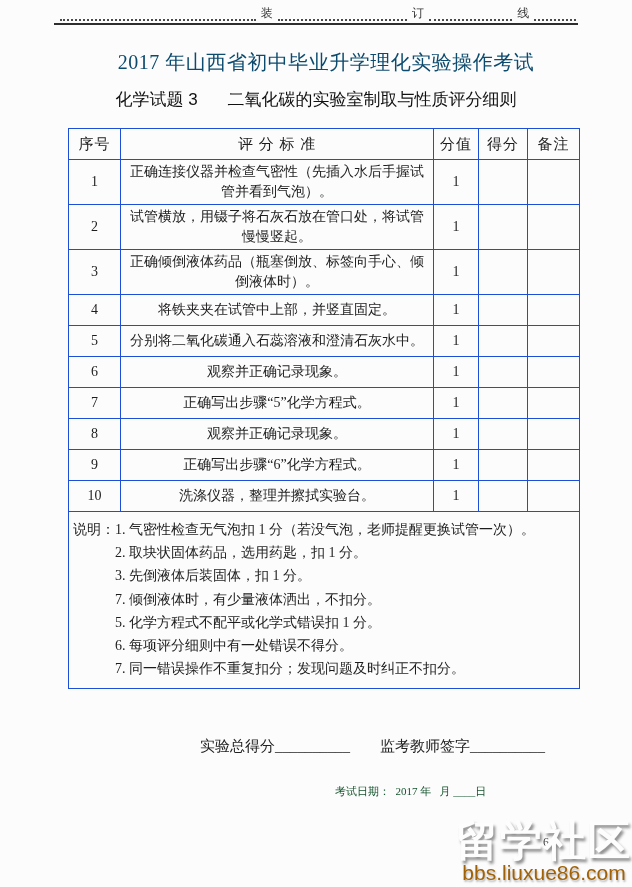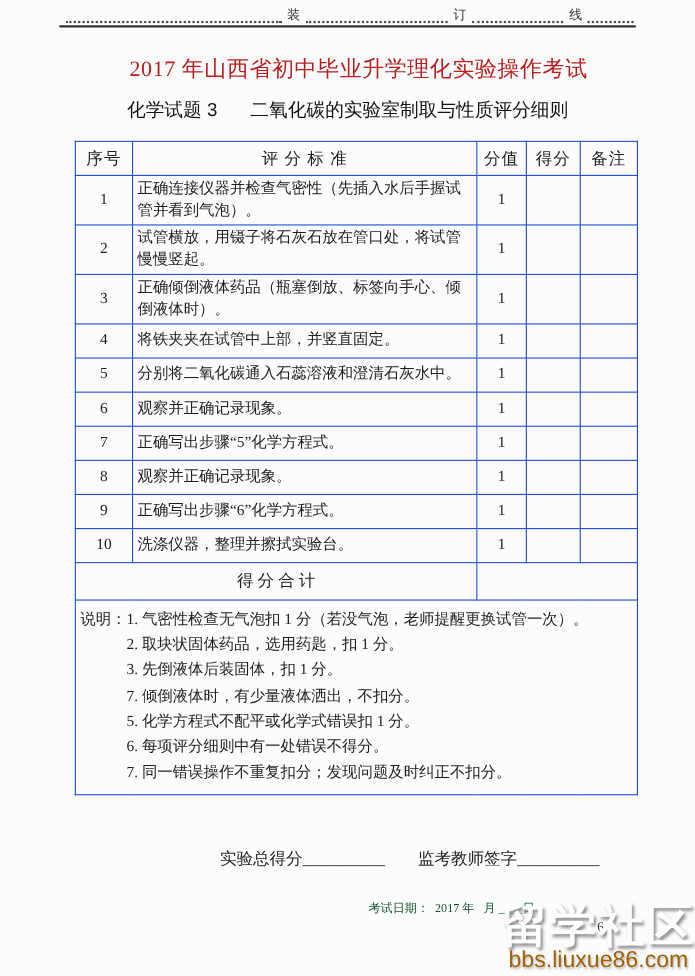--- a/index.html
+++ b/index.html
@@ -9,33 +9,33 @@
     font-family:"Liberation Serif","DejaVu Serif",serif;
   }
   
   .binding{padding-top:5px;}
   .binding-row{display:flex;align-items:flex-end;margin:0 56px 0 60px;}
   .dotseg{border-bottom:2px dotted #4a4a4a;height:14px;}
   .seg1{flex:4.7;}.seg2{flex:3.1;}.seg3{flex:2.0;}.seg4{flex:1.0;}
   .binding-char{font-size:12px;color:#333;padding:0 5px;line-height:15px;}
   .solid-line{border-top:2px solid #2e2e2e;margin:2px 54px 0 54px;height:0;}
   
-  .title{text-align:center;font-size:20px;margin-top:24px;letter-spacing:0.5px;color:#b91c1c;padding-left:20px;}
+  .title{text-align:center;font-size:20px;margin-top:24px;letter-spacing:0.5px;color:#0c4a6e;padding-left:20px;}
   .subtitle{
     text-align:center;font-size:17px;font-weight:normal;margin-top:12px;color:#111;
     font-family:"Liberation Sans","DejaVu Sans",sans-serif;
   }
   .subtitle .gap{display:inline-block;width:30px;}
   
   table{border-collapse:collapse;margin:17px 0 0 68px;table-layout:fixed;width:511px;font-size:14px;}
   col.col-no{width:52px;}col.col-crit{width:313px;}col.col-val{width:45px;}col.col-earn{width:49px;}col.col-rem{width:52px;}
   td,th{border:1px solid #1d4ed8;padding:0;font-weight:normal;overflow:hidden;}
   th{font-size:15px;height:30px;letter-spacing:1px;}
   td.center{text-align:center;}
-  td.crit{text-align:left;padding:2px 4px;line-height:20px;}
+  td.crit{text-align:center;padding:2px 4px;line-height:20px;}
   tr.h2{height:45px;}
   tr.h1{height:31px;}
   tr.total td{height:33px;font-size:15px;}
   .notes-td{vertical-align:top;padding:6px 4px 8px 4px;font-family:Liberation Serif, serif;}
   .notes-wrap{display:flex;}
   .notes-label{white-space:nowrap;line-height:23px;}
   .notes-list{flex:1;}
   .notes-list div{line-height:23.2px;}
   
   .footer1{margin:48px 16px 0 200px;font-size:15px;white-space:pre;color:#222;}
@@ -148,24 +148,20 @@
     <td></td>
     <td></td>
   </tr>
   <tr class="h1">
     <td class="center">10</td>
     <td class="crit">洗涤仪器，整理并擦拭实验台。</td>
     <td class="center">1</td>
     <td></td>
     <td></td>
   </tr>
-  <tr class="total">
-    <td colspan="2" class="center">得 分 合 计</td>
-    <td colspan="3"></td>
-  </tr>
   <tr>
     <td colspan="5" class="notes-td">
       <div class="notes-wrap">
         <span class="notes-label">说明：</span>
         <div class="notes-list">
           <div>1. 气密性检查无气泡扣 1 分（若没气泡，老师提醒更换试管一次）。</div>
           <div>2. 取块状固体药品，选用药匙，扣 1 分。</div>
           <div>3. 先倒液体后装固体，扣 1 分。</div>
           <div>7. 倾倒液体时，有少量液体洒出，不扣分。</div>
           <div>5. 化学方程式不配平或化学式错误扣 1 分。</div>

